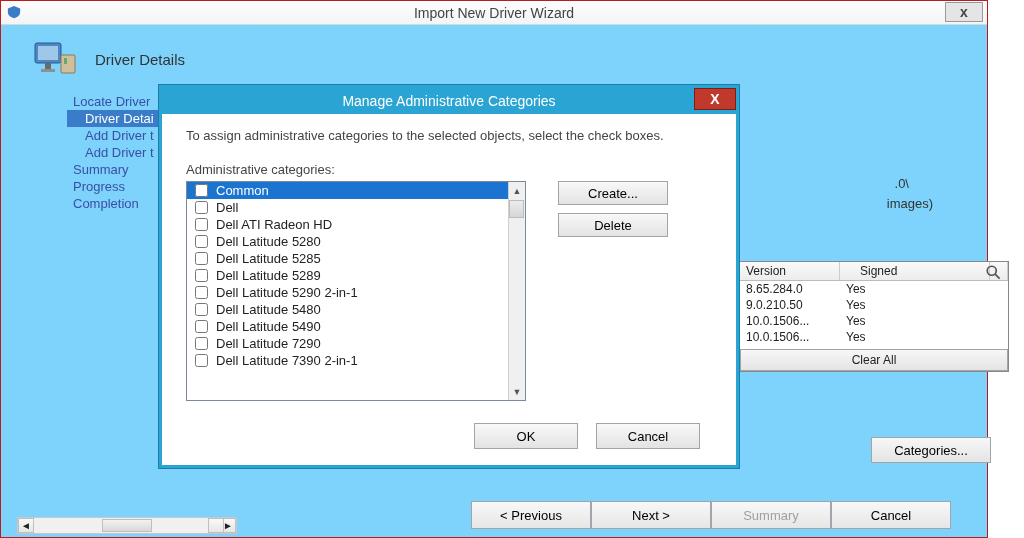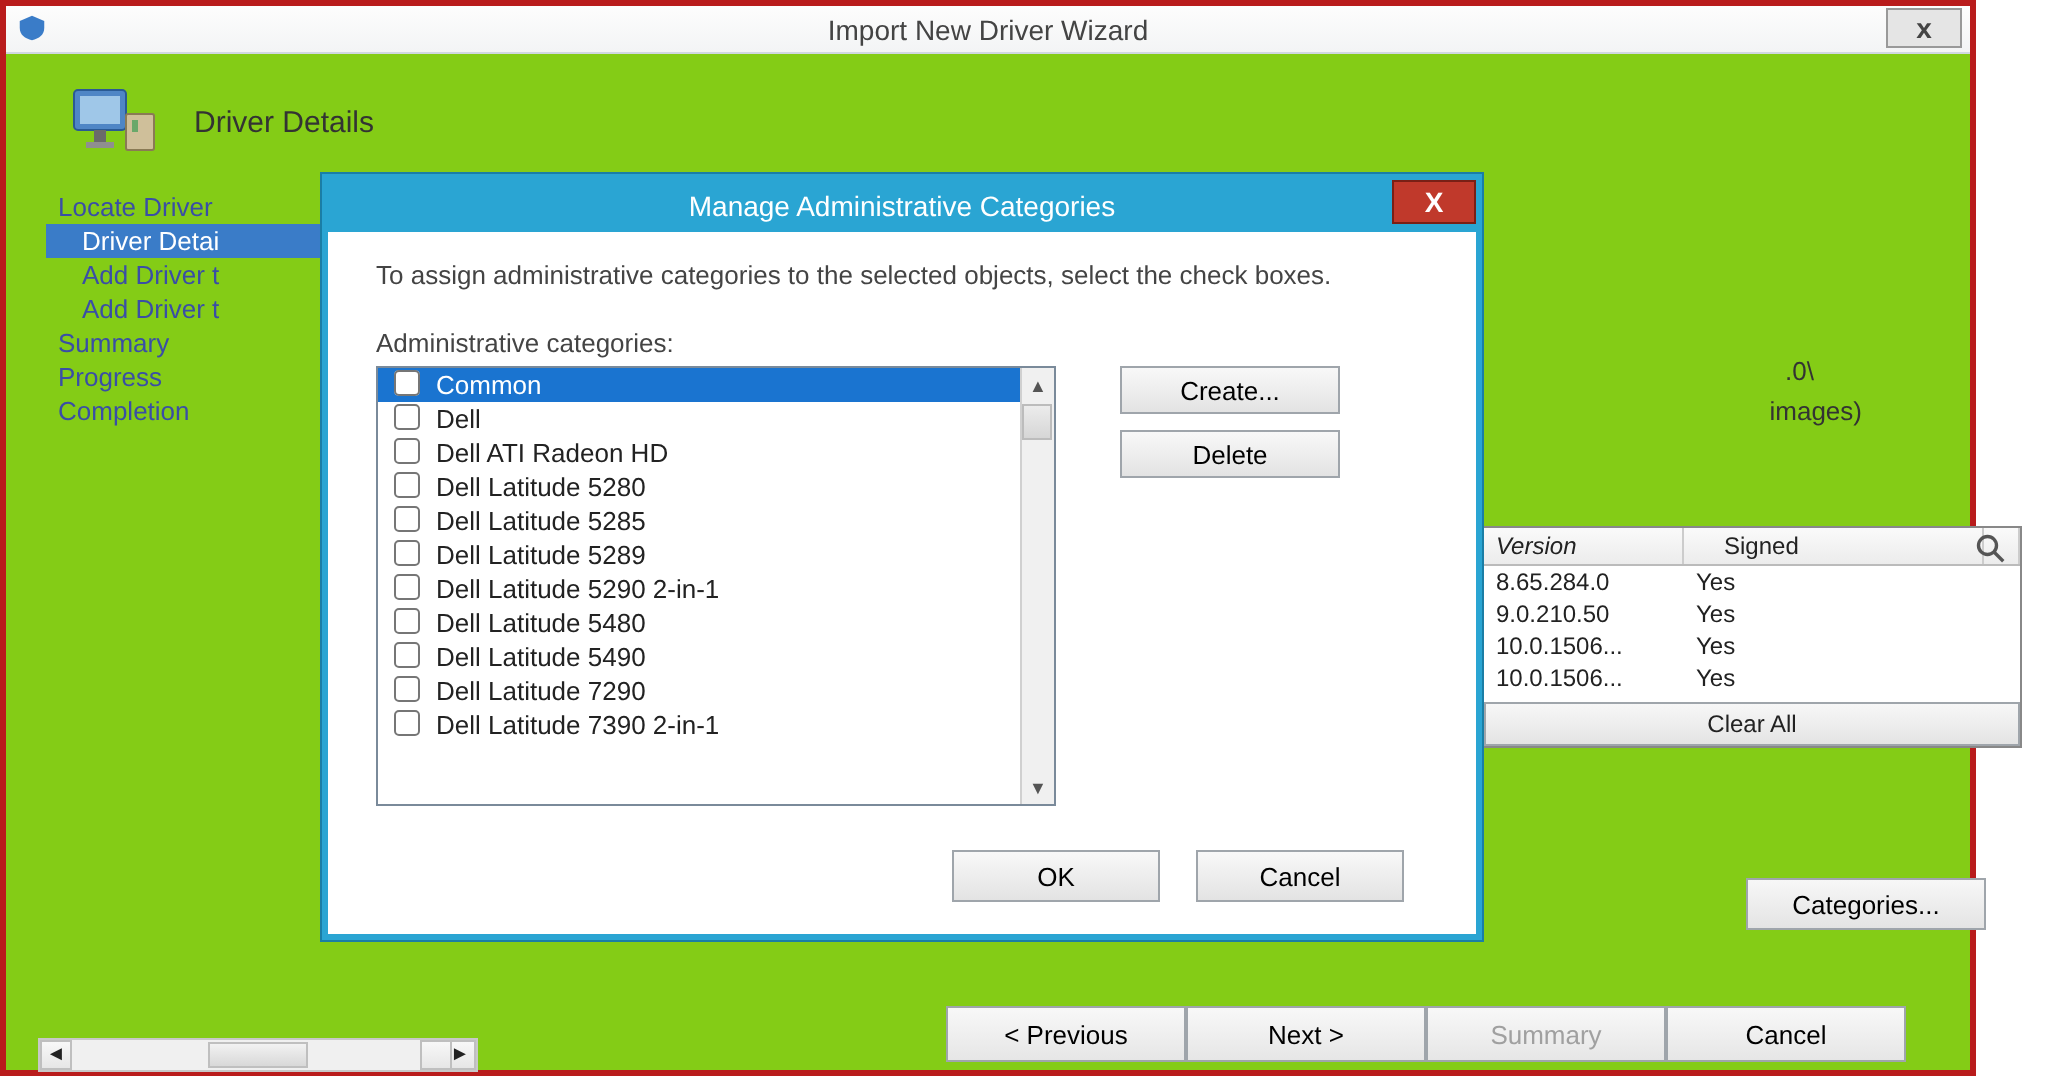--- a/index.html
+++ b/index.html
@@ -10,22 +10,22 @@
     background: #fff;
     color: #222;
     width: 1024px;
     height: 538px;
     overflow: hidden;
     position: relative;
   }
   .window {
     width: 988px;
     height: 538px;
-    border: 3px solid #b91c1c;
-    background: #84cc16;
+    border: 1px solid #b91c1c;
+    background: #7dd3fc;
     position: relative;
   }
   .titlebar {
     height: 24px;
     border-bottom: 1px solid #d0d8e0;
     background: linear-gradient(#fdfdfd, #f3f4f5);
     display: flex;
     align-items: center;
     justify-content: center;
     position: relative;
@@ -53,21 +53,21 @@
     width: 48px; height: 48px;
     margin-right: 16px;
     position: relative;
   }
   .header-title { font-size: 15px; color: #333; }
 
   .content {
     display: flex;
     padding: 0 10px 0 20px;
   }
-  .sidebar { width: 140px; }
+  .sidebar { width: 140px; margin-left: 46px; }
   .step {
     padding: 1px 6px;
     color: #3a4ea6;
     font-size: 13px;
     white-space: nowrap;
   }
   .step.active {
     background: #3a7cc8;
     color: #fff;
   }
@@ -87,21 +87,21 @@
   .rp-table .hdr {
     display: flex;
     background: linear-gradient(#fafafa,#ececec);
     border-bottom: 1px solid #bbb;
     font-size: 12px;
   }
   .rp-table .hdr > div {
     border-right: 1px solid #ccc;
     padding: 2px 6px;
   }
-  .rp-table .hdr .c1 { width: 100px; font-style: italic; }
+  .rp-table .hdr .c1 { width: 100px; }
   .rp-table .hdr .c2 { flex: 1; margin-left: 14px; }
   .rp-table .row { display:flex; font-size:12px; }
   .rp-table .row > div { padding: 1px 6px; }
   .rp-table .row .c1 { width: 100px; }
   .rp-table .btn {
     margin-top: 4px;
     height: 22px;
     background: linear-gradient(#f7f7f7,#e4e4e4);
     border: 1px solid #9fa5ab;
     text-align: center;
@@ -197,21 +197,21 @@
     display:flex;flex-direction:column;justify-content:space-between;
   }
   .cat-list .sb-arrow{
     height:17px;display:flex;align-items:center;justify-content:center;font-size:9px;color:#555;
   }
   .cat-list .sb-thumb{
     position:absolute; top:18px; right:1px; width:15px; height:18px;
     background:linear-gradient(#ececec,#d6d6d6); border:1px solid #bcbcbc;
   }
   .cat-item {
-    display:flex; gap:6px;
+    display:flex; align-items:center; gap:6px;
     padding: 1px 4px;
     font-size: 13px;
   }
   .cat-item input[type=checkbox]{ width:13px;height:13px;margin:0 2px 0 4px; }
   .cat-item.selected { background: #1a74d0; color:#fff; }
   .cat-item.selected input[type=checkbox]{ accent-color:#fff; }
 
   .side-btns button {
     display:block; width: 110px; height: 24px;
     margin-bottom: 8px;

